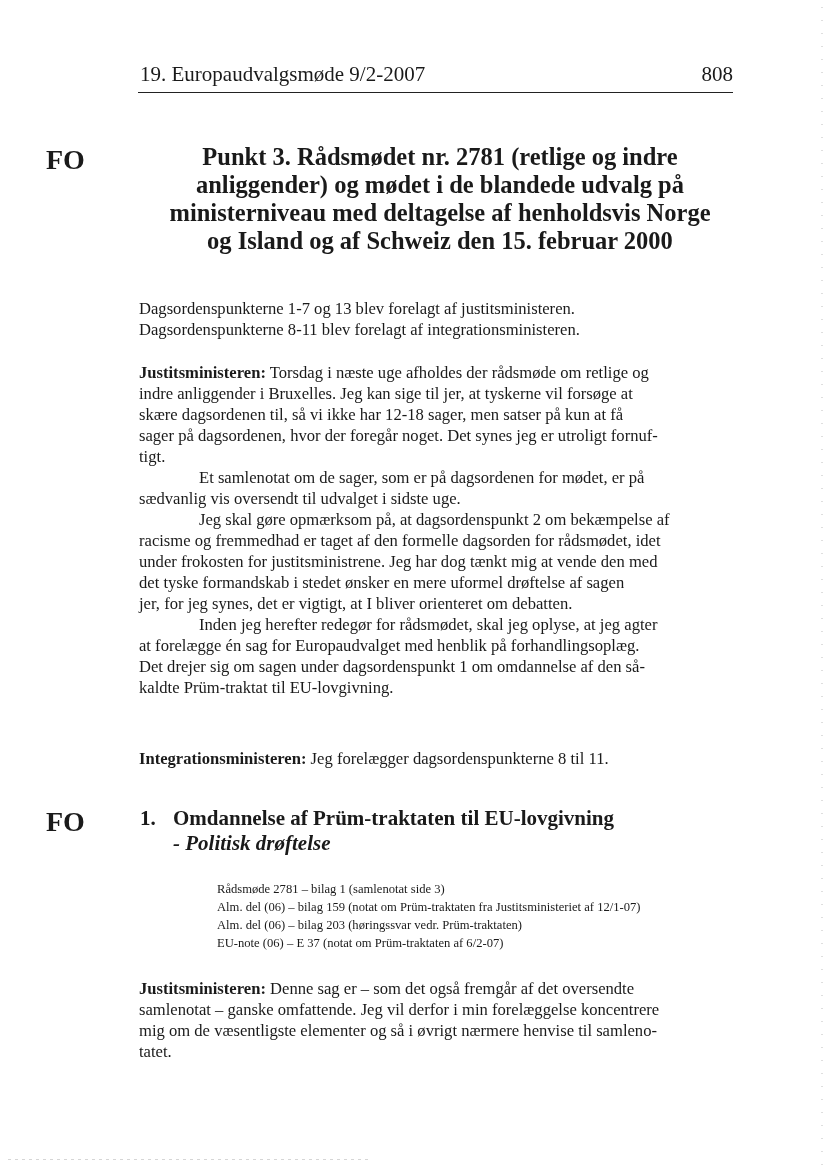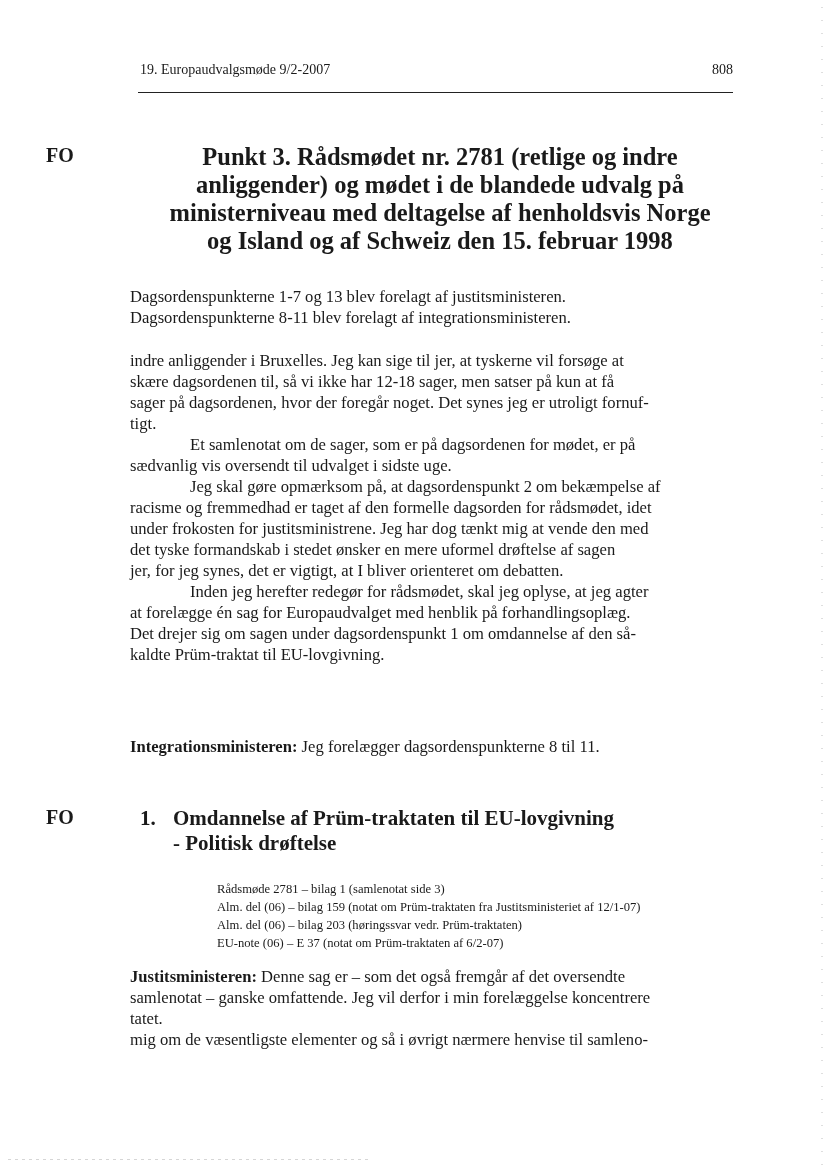--- a/index.html
+++ b/index.html
@@ -1,31 +1,31 @@
 <!DOCTYPE html>
 <html><head>
 <meta charset="utf-8">
 <style>
   html, body { margin:0; padding:0; }
   body { width:825px; height:1167px; background:#ffffff; position:relative; overflow:hidden;
          font-family:"Liberation Serif", "DejaVu Serif", serif; color:#1a1a1a; }
   .abs { position:absolute; white-space:nowrap; }
-  .hdr { font-size:14px; top:62px; }
+  .hdr { font-size:21px; top:62px; }
   #hdr-left { left:140px; }
   #hdr-right { right:92px;padding-left:32px; }
   .rule { position:absolute; left:138px; width:595px; top:92px; height:0; border-top:1.6px solid #222; }
-  .fo { font-weight:bold; font-size:20px; left:46px; }
+  .fo { font-weight:bold; font-size:28px; left:46px; }
   .title { position:absolute; left:140px; top:143px; width:600px; font-weight:bold; font-size:24.5px; line-height:28px;text-align:center; }
   .title div { white-space:nowrap; }
-  .body { position:absolute; left:130px; width:600px; font-size:16.6px; line-height:21px; }
+  .body { position:absolute; left:139px; width:600px; font-size:16.6px; line-height:21px;margin-top:12px; }
   .body .ln { white-space:nowrap; height:21px; }
   .ind { padding-left:60px; }
   .bold { font-weight:bold; }
   .item-title { position:absolute; top:806px; font-weight:bold; font-size:21px; white-space:nowrap; }
-  .subtitle { position:absolute; left:173px; top:831px; font-weight:bold; font-size:21px; white-space:nowrap;text-align:center; }
+  .subtitle { position:absolute; left:173px; top:831px; font-weight:bold; font-style:italic; font-size:21px; white-space:nowrap;text-align:center; }
   .refs { position:absolute; left:217px; top:856px; font-size:12.6px; line-height:18px;margin-top:24px; }
   .refs div { white-space:nowrap; }
   .scan-right { position:absolute; right:2px; top:0; width:2px; height:1167px;
     background: repeating-linear-gradient(to bottom, transparent 0 7px, #c9c9c9 7px 8px, transparent 8px 13px); opacity:.6; }
   .scan-bottom { position:absolute; left:8px; bottom:7px; width:360px; height:1px;
     background: repeating-linear-gradient(to right, #c4c4c4 0 3px, transparent 3px 7px); opacity:.7; }
 </style>
 </head>
 <body>
 
@@ -34,29 +34,30 @@
 
 <div class="abs hdr" id="hdr-left">19. Europaudvalgsmøde 9/2-2007</div>
 <div class="abs hdr" id="hdr-right">808</div>
 <div class="rule"></div>
 
 <div class="abs fo" style="top:144px;">FO</div>
 <div class="title">
   <div>Punkt 3. Rådsmødet nr. 2781 (retlige og indre</div>
   <div>anliggender) og mødet i de blandede udvalg på</div>
   <div>ministerniveau med deltagelse af henholdsvis Norge</div>
-  <div>og Island og af Schweiz den 15. februar 1998</div>
+  <div>og Island og af Schweiz den 15. februar 2000</div>
 </div>
 
 <div class="body" style="top:286px;">
   <div class="ln">Dagsordenspunkterne 1-7 og 13 blev forelagt af justitsministeren.</div>
   <div class="ln">Dagsordenspunkterne 8-11 blev forelagt af integrationsministeren.</div>
 </div>
 
 <div class="body" style="top:350px;">
+  <div class="ln"><span class="bold">Justitsministeren:</span><span> Torsdag i næste uge afholdes der rådsmøde om retlige og</span></div>
   <div class="ln">indre anliggender i Bruxelles. Jeg kan sige til jer, at tyskerne vil forsøge at</div>
   <div class="ln">skære dagsordenen til, så vi ikke har 12-18 sager, men satser på kun at få</div>
   <div class="ln">sager på dagsordenen, hvor der foregår noget. Det synes jeg er utroligt fornuf-</div>
   <div class="ln">tigt.</div>
   <div class="ln ind">Et samlenotat om de sager, som er på dagsordenen for mødet, er på</div>
   <div class="ln">sædvanlig vis oversendt til udvalget i sidste uge.</div>
   <div class="ln ind">Jeg skal gøre opmærksom på, at dagsordenspunkt 2 om bekæmpelse af</div>
   <div class="ln">racisme og fremmedhad er taget af den formelle dagsorden for rådsmødet, idet</div>
   <div class="ln">under frokosten for justitsministrene. Jeg har dog tænkt mig at vende den med</div>
   <div class="ln">det tyske formandskab i stedet ønsker en mere uformel drøftelse af sagen</div>
@@ -79,15 +80,15 @@
 <div class="refs">
   <div>Rådsmøde 2781 – bilag 1 (samlenotat side 3)</div>
   <div>Alm. del (06) – bilag 159 (notat om Prüm-traktaten fra Justitsministeriet af 12/1-07)</div>
   <div>Alm. del (06) – bilag 203 (høringssvar vedr. Prüm-traktaten)</div>
   <div>EU-note (06) – E 37 (notat om Prüm-traktaten af 6/2-07)</div>
 </div>
 
 <div class="body" style="top:966px;">
   <div class="ln"><span class="bold">Justitsministeren:</span><span> Denne sag er – som det også fremgår af det oversendte</span></div>
   <div class="ln">samlenotat – ganske omfattende. Jeg vil derfor i min forelæggelse koncentrere</div>
+  <div class="ln">mig om de væsentligste elementer og så i øvrigt nærmere henvise til samleno-</div>
   <div class="ln">tatet.</div>
-  <div class="ln">mig om de væsentligste elementer og så i øvrigt nærmere henvise til samleno-</div>
 </div>
 
 </body></html>

